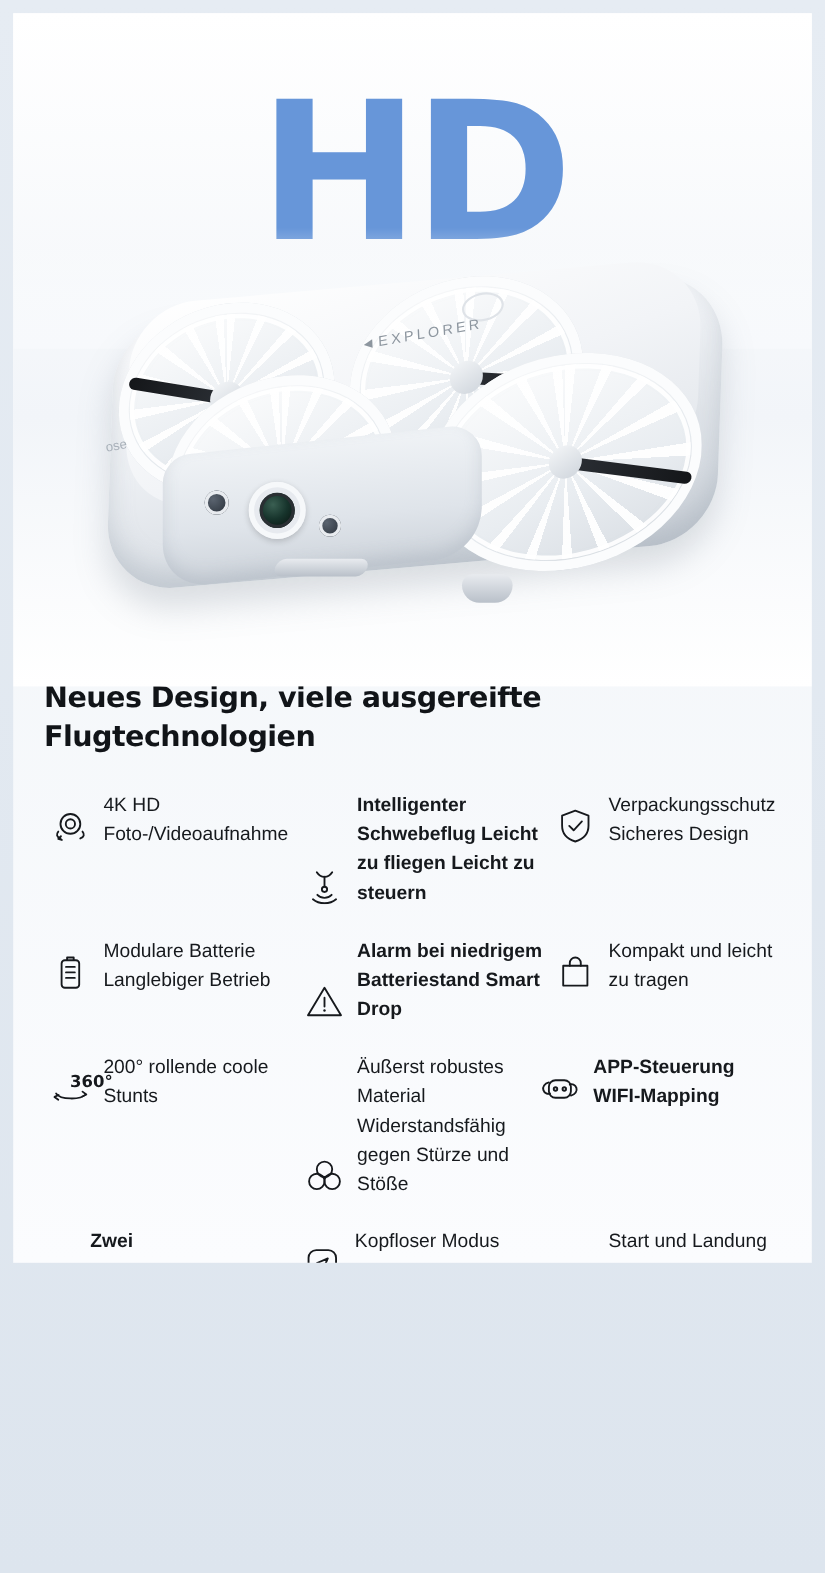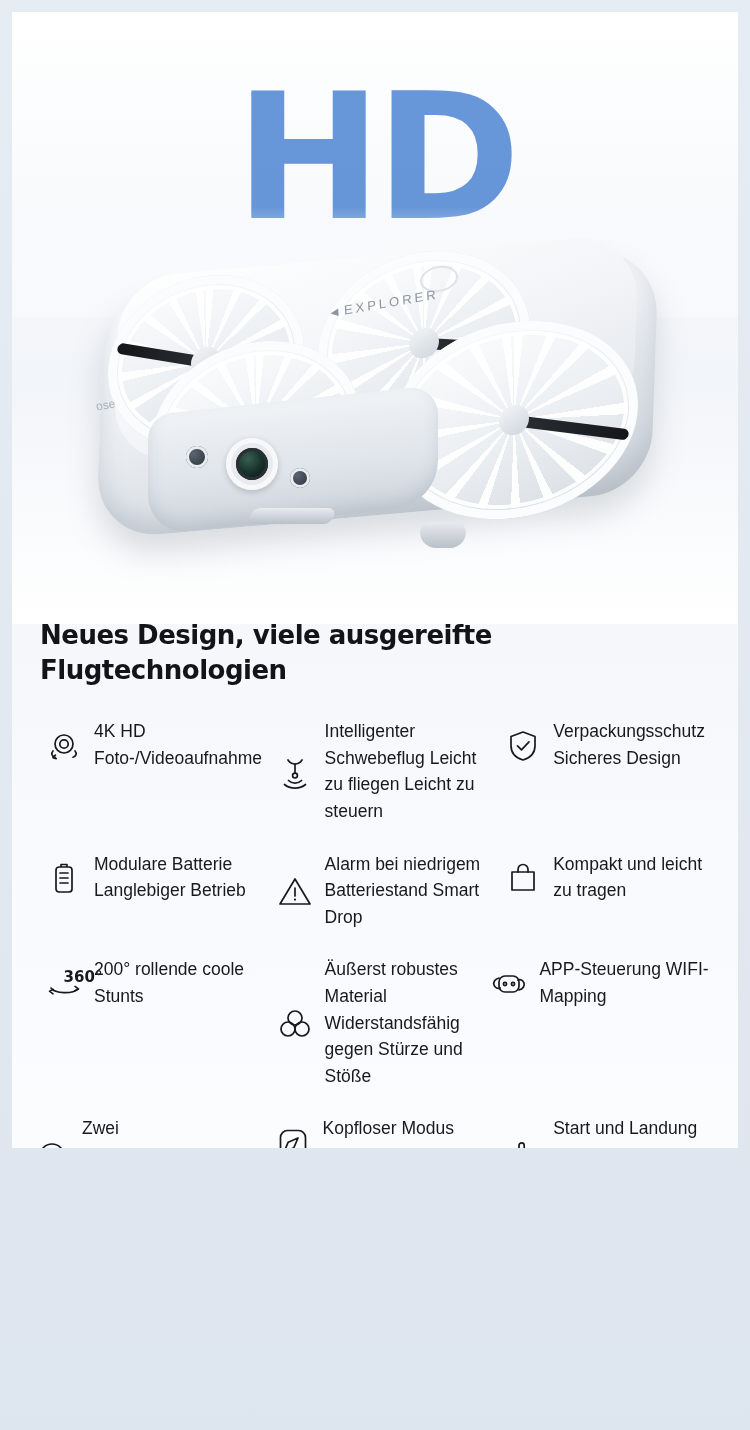--- a/index.html
+++ b/index.html
@@ -212,27 +212,27 @@
     margin-top: 30px;
     padding: 0 20px 24px 20px;
   }
   .frow {
     display: flex;
     align-items: flex-start;
     margin-bottom: 26px;
   }
   .fcell {
     display: flex;
-    align-items: center;
+    align-items: flex-end;
     gap: 10px;
     box-sizing: border-box;
     padding-right: 4px;
   }
   .fcell.c1 { width: 246px; padding-left: 12px; }
-  .fcell.c2 { width: 232px; }
+  .fcell.c2 { width: 232px; font-weight: bold; }
   .fcell.c3 { width: 218px; }
   .ficon {
     flex: 0 0 auto;
     width: 40px;
     height: 40px;
     display: flex;
     align-items: center;
     justify-content: center;
     margin-top: 2px;
   }

